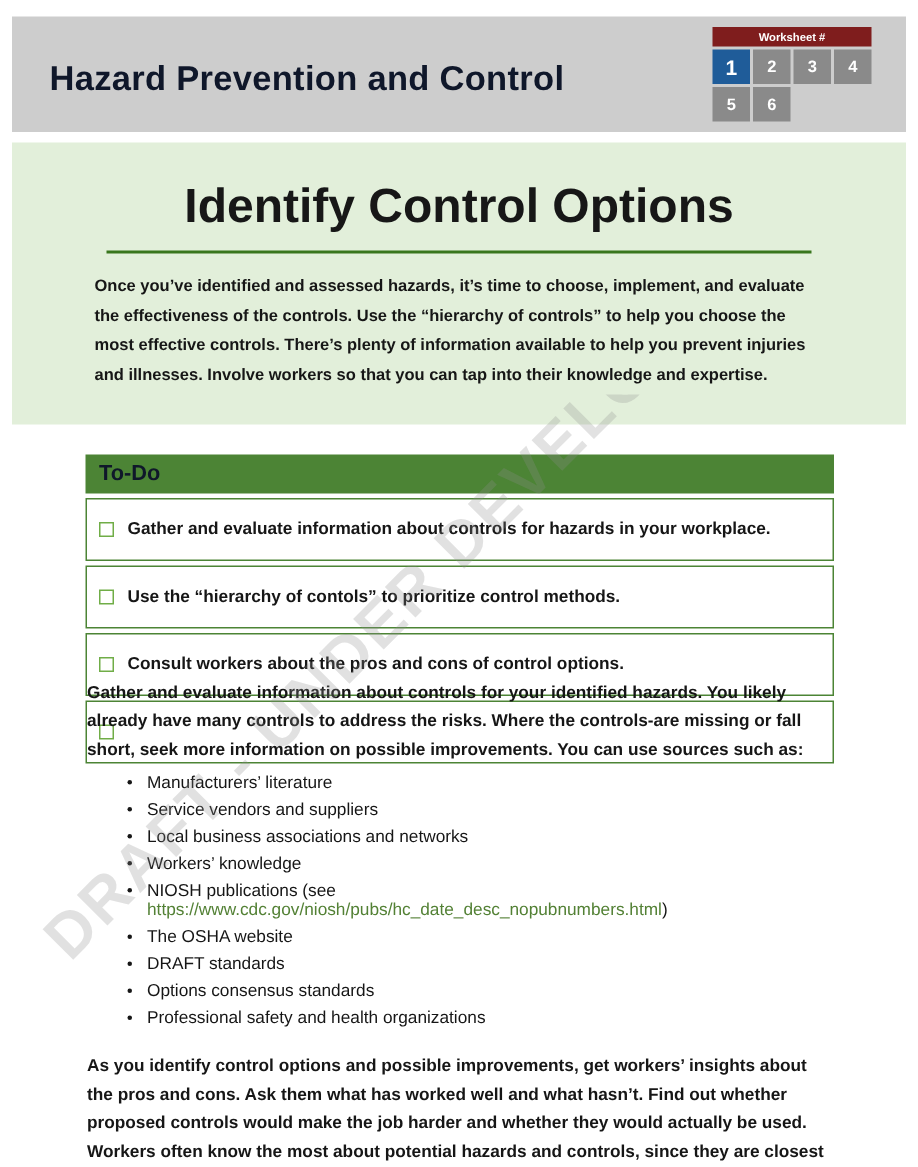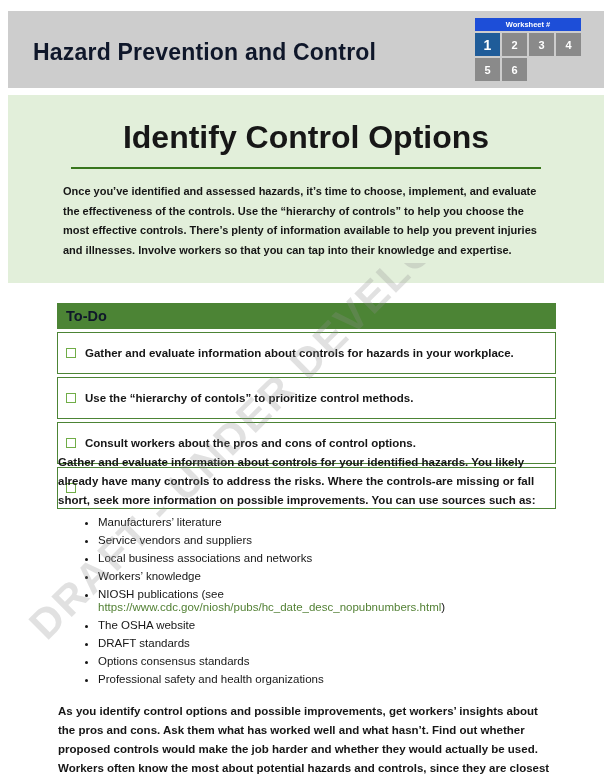--- a/index.html
+++ b/index.html
@@ -25,21 +25,21 @@
   }
   .ws-box {
     position:absolute; right:23px; top:7px;
     width:106px;
     display:grid;
     grid-template-columns:repeat(4, 25px);
     gap:2px;
   }
   .ws-header {
     grid-column:1 / span 4;
-    background:#1d4ed8; color:#ffffff;
+    background:#7f1d1d; color:#ffffff;
     font-size:7.5px; font-weight:bold;
     text-align:center; line-height:13px; height:13px;
   }
   .ws-cell {
     width:25px; height:23px;
     background:#8a8a8a; color:#ffffff;
     font-size:11px; font-weight:bold;
     display:flex; align-items:center; justify-content:center;
   }
   .ws-cell.active { background:#1f5c99; font-size:14px; }

